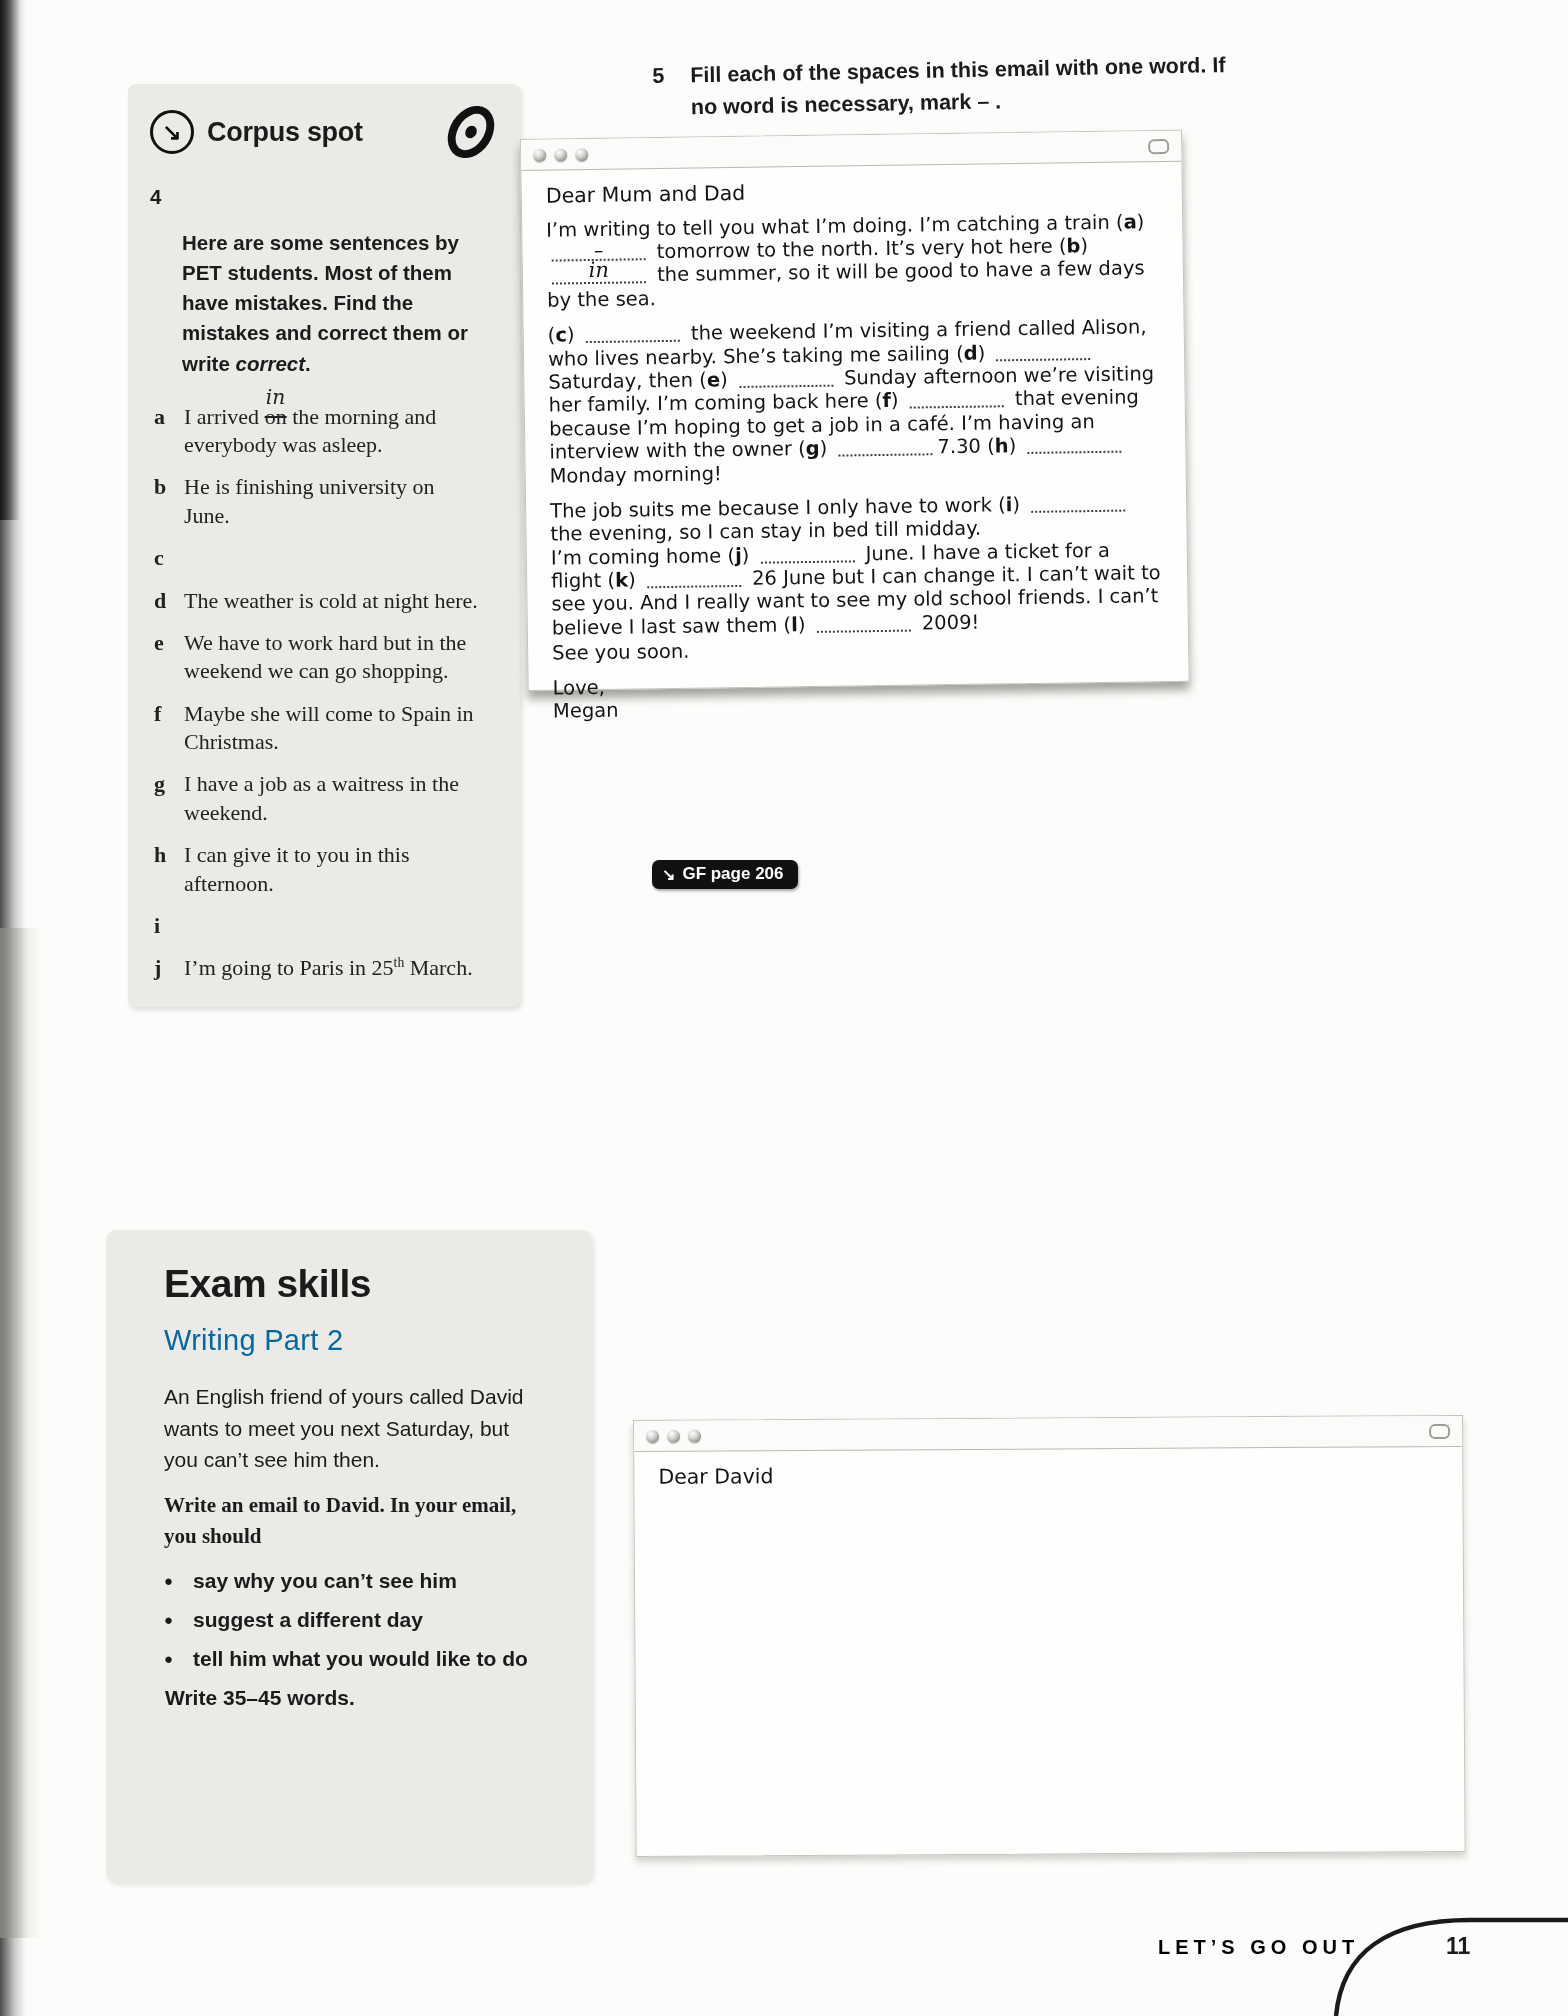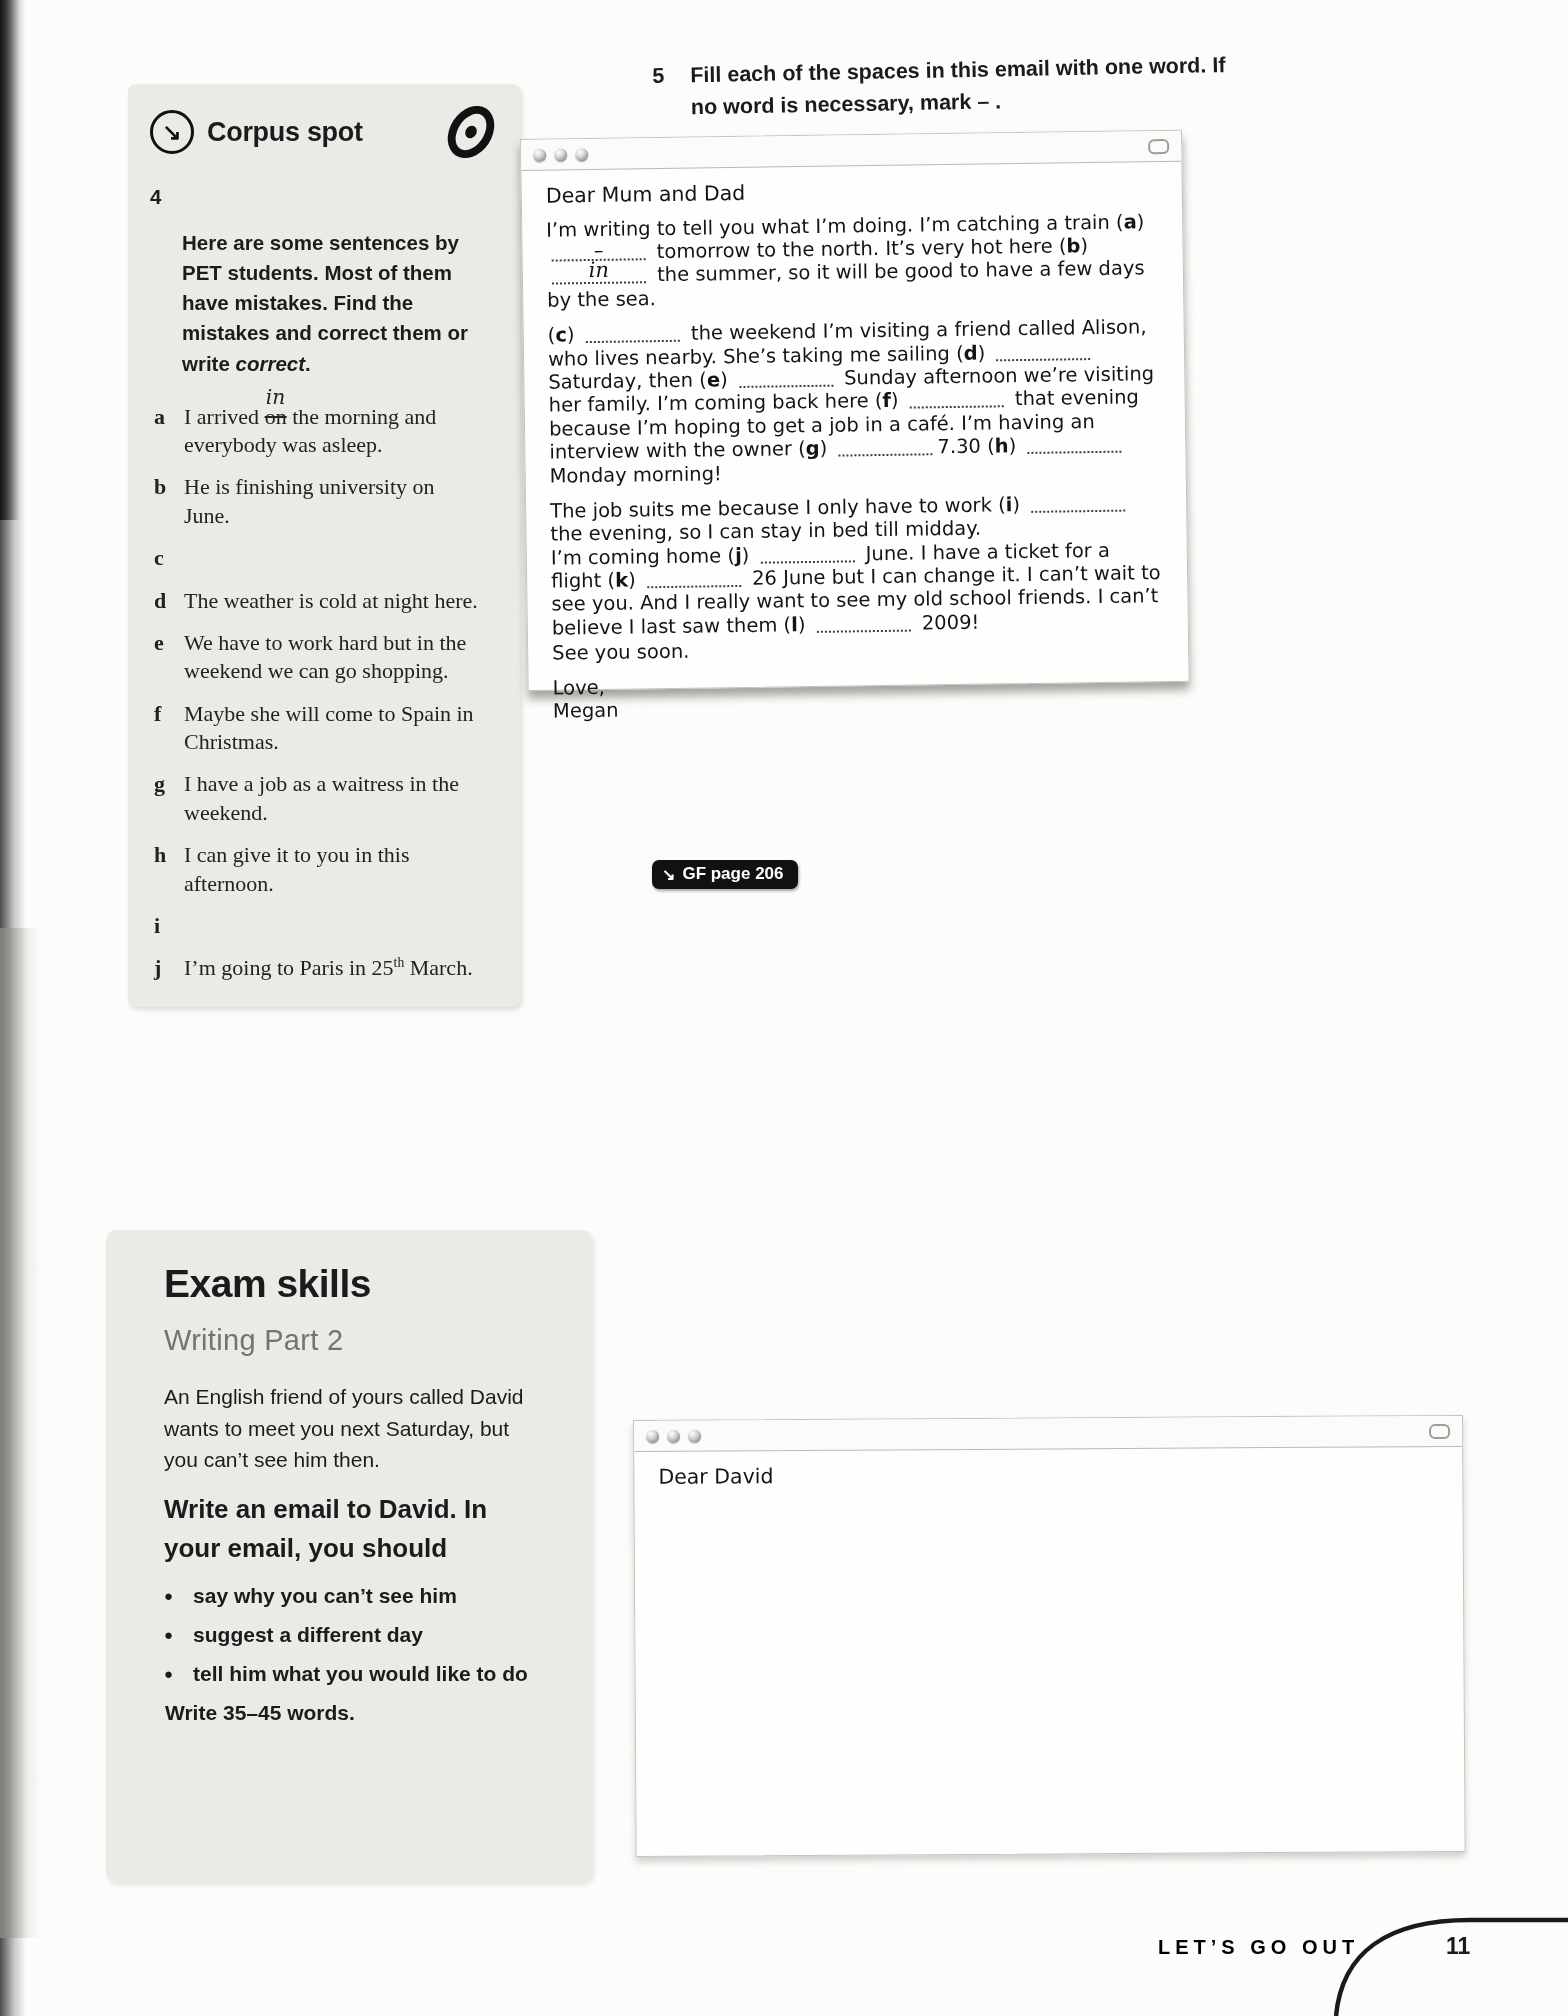--- a/index.html
+++ b/index.html
@@ -81,23 +81,23 @@
   .gf-badge{position:absolute;left:652px;top:860px;display:inline-flex;align-items:center;gap:7px;
     background:#111;color:#fff;border-radius:7px;padding:4px 14px 5px 10px;
     font-size:17px;font-weight:700;box-shadow:1px 2px 3px rgba(0,0,0,.35);}
   .gf-badge .arrow{font-size:16px;font-weight:900;}
 
   
   .exam-panel{position:absolute;left:106px;top:1230px;width:486px;height:652px;
     background:#ebeae7;border-radius:10px;box-sizing:border-box;padding:32px 36px 0 58px;
     box-shadow:2px 3px 5px rgba(0,0,0,.1);}
   .exam-title{font-size:39px;font-weight:700;letter-spacing:-.5px;margin:0;}
-  .exam-subtitle{font-size:29px;font-weight:400;color:#737373;margin:18px 0 0 0;letter-spacing:.3px;}
+  .exam-subtitle{font-size:29px;font-weight:400;color:#0369a1;margin:18px 0 0 0;letter-spacing:.3px;}
   .exam-intro{margin:24px 0 0 0;font-size:21px;font-weight:400;line-height:1.5;width:362px;}
-  .exam-task{margin:14px 0 0 0;font-size:26px;font-weight:700;line-height:1.5;width:370px;}
+  .exam-task{margin:14px 0 0 0;font-size:21px;font-weight:700;line-height:1.5;width:370px;font-family:Liberation Serif, serif;}
   .bullets{list-style:none;margin:16px 0 0 0;padding:0;}
   .bullets li{display:flex;gap:20px;align-items:baseline;font-size:21px;font-weight:700;margin-bottom:15px;}
   .bullets .dot{font-size:15px;flex:0 0 auto;position:relative;top:-2px;}
   .word-limit{margin:4px 0 0 1px;font-size:21px;font-weight:700;}
 
   
   .footer-unit{position:absolute;left:1158px;top:1936px;font-size:20px;font-weight:700;
     letter-spacing:5px;color:#000000;}
   .page-tab{position:absolute;left:1322px;top:1908px;width:246px;height:108px;}
   .page-number{position:absolute;left:1446px;top:1933px;font-size:23px;font-weight:700;}

